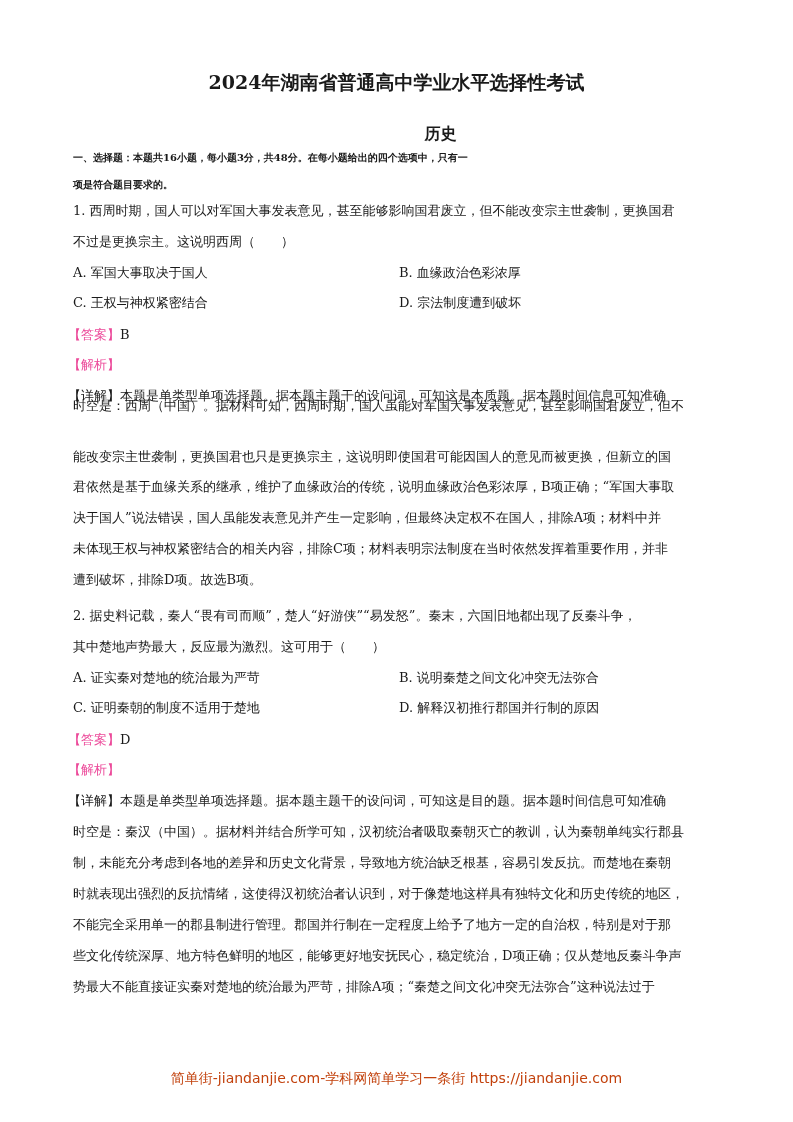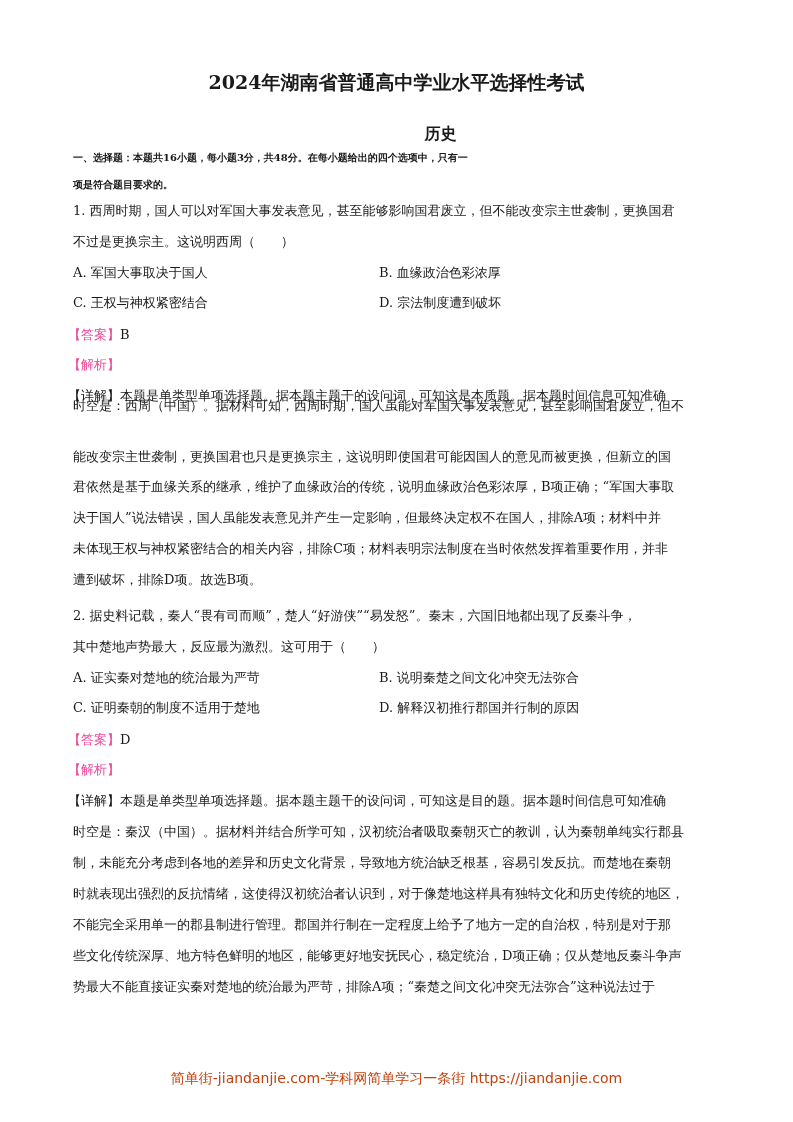--- a/index.html
+++ b/index.html
@@ -6,21 +6,21 @@
   body { width: 793px; height: 1122px; position: relative; overflow: hidden;
          font-family: "DejaVu Serif", "Liberation Serif", serif; color: #1a1a1a; }
   .page { position: absolute; left: 0; top: 0; width: 793px; height: 1122px; }
   .title { position: absolute; left: 0; width: 793px; text-align: center;
            font-weight: bold; font-size: 19px; letter-spacing: 0px; }
   .t1 { top: 70px; }
   .t2 { top: 124px; font-size: 16px; margin-left: 44px; }
   .section { position: absolute; left: 73px; width: 660px; font-weight: bold;
              font-size: 10px; line-height: 27px; top: 144px; }
   .line { position: absolute; left: 73px; font-size: 13px; white-space: nowrap; height: 20px; line-height: 20px; }
-  .opt-right { left: 379px; text-align: center; }
+  .opt-right { left: 399px; text-align: center; }
   .label { color: #ec4899; }
   .ans { color: #1a1a1a; }
   .footer { position: absolute; left: 0; width: 793px; top: 1070px; text-align: center;
             font-family: "DejaVu Sans", "Liberation Sans", sans-serif; font-size: 14px; color: #c2410c; }
 </style>
 </head>
 <body>
 
 <div class="page">
 

